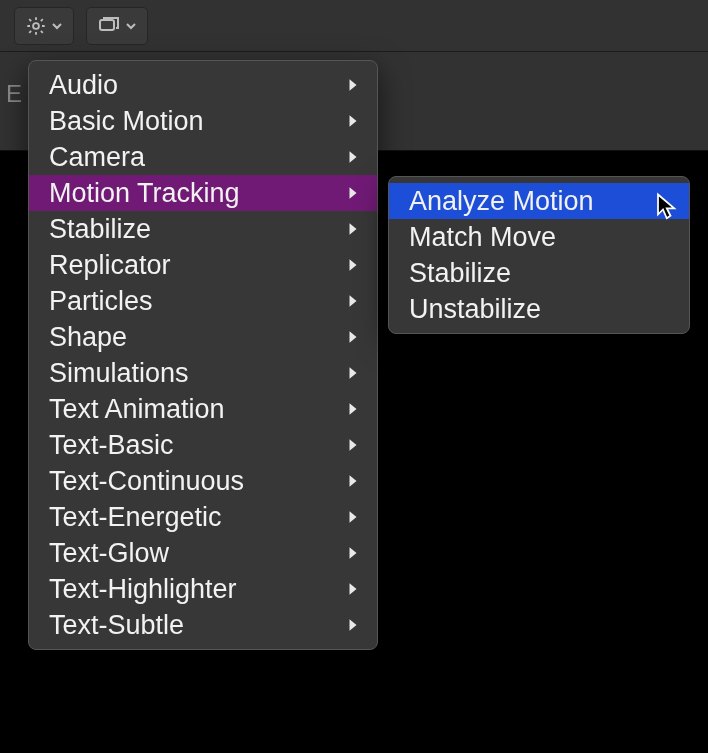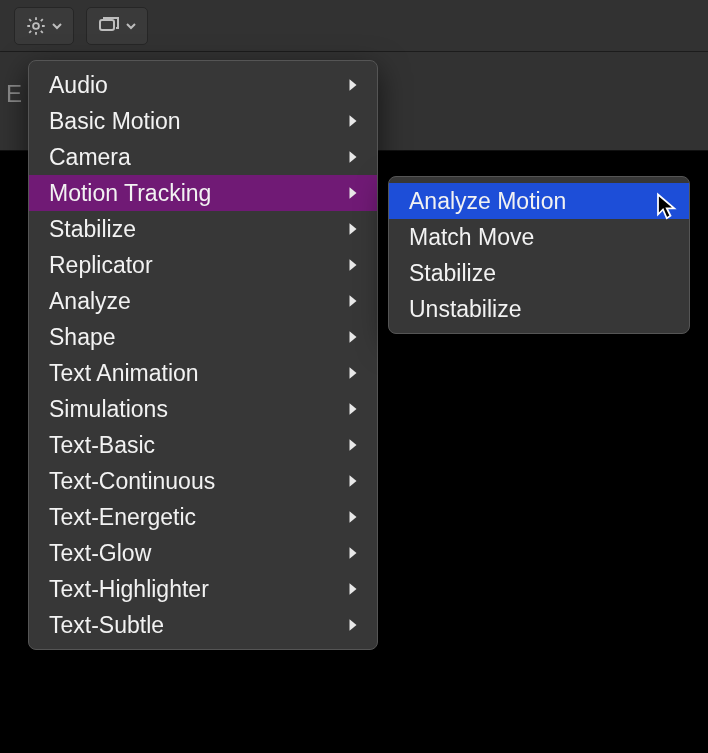--- a/index.html
+++ b/index.html
@@ -73,21 +73,21 @@
     top: 176px;
     width: 300px;
   }
   .menu-item, .submenu-item {
     display: flex;
     align-items: center;
     justify-content: space-between;
     height: 36px;
     padding: 0 18px 0 20px;
     color: #f2f2f2;
-    font-size: 23px;
+    font-size: 27px;
     line-height: 36px;
     white-space: nowrap;
     cursor: default;
   }
   .menu-item.hover {
     background: #701a75;
   }
   .submenu-item.hover {
     background: #1d4ed8;
   }
@@ -185,45 +185,45 @@
     </div>
     <div class="menu-item">
       <span>Replicator</span>
       <span class="arrow">
         <svg width="12" height="14" viewBox="0 0 10 12">
           <path d="M2 1 L8 6 L2 11 Z" fill="#e8e8e8"></path>
         </svg>
       </span>
     </div>
     <div class="menu-item">
-      <span>Analyze</span>
+      <span>Particles</span>
       <span class="arrow">
         <svg width="12" height="14" viewBox="0 0 10 12">
           <path d="M2 1 L8 6 L2 11 Z" fill="#e8e8e8"></path>
         </svg>
       </span>
     </div>
     <div class="menu-item">
       <span>Shape</span>
       <span class="arrow">
         <svg width="12" height="14" viewBox="0 0 10 12">
           <path d="M2 1 L8 6 L2 11 Z" fill="#e8e8e8"></path>
         </svg>
       </span>
     </div>
     <div class="menu-item">
+      <span>Simulations</span>
+      <span class="arrow">
+        <svg width="12" height="14" viewBox="0 0 10 12">
+          <path d="M2 1 L8 6 L2 11 Z" fill="#e8e8e8"></path>
+        </svg>
+      </span>
+    </div>
+    <div class="menu-item">
       <span>Text Animation</span>
-      <span class="arrow">
-        <svg width="12" height="14" viewBox="0 0 10 12">
-          <path d="M2 1 L8 6 L2 11 Z" fill="#e8e8e8"></path>
-        </svg>
-      </span>
-    </div>
-    <div class="menu-item">
-      <span>Simulations</span>
       <span class="arrow">
         <svg width="12" height="14" viewBox="0 0 10 12">
           <path d="M2 1 L8 6 L2 11 Z" fill="#e8e8e8"></path>
         </svg>
       </span>
     </div>
     <div class="menu-item">
       <span>Text-Basic</span>
       <span class="arrow">
         <svg width="12" height="14" viewBox="0 0 10 12">

